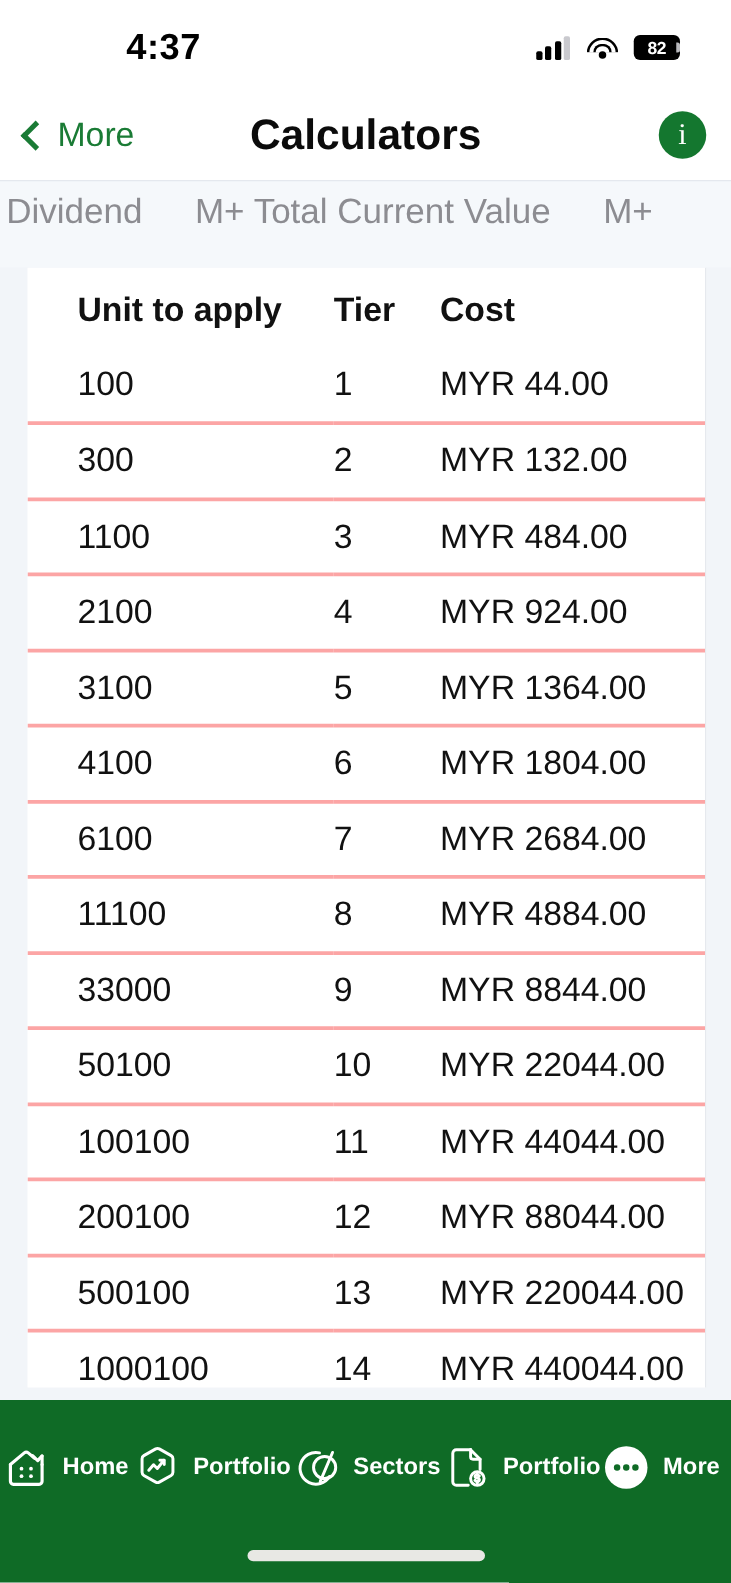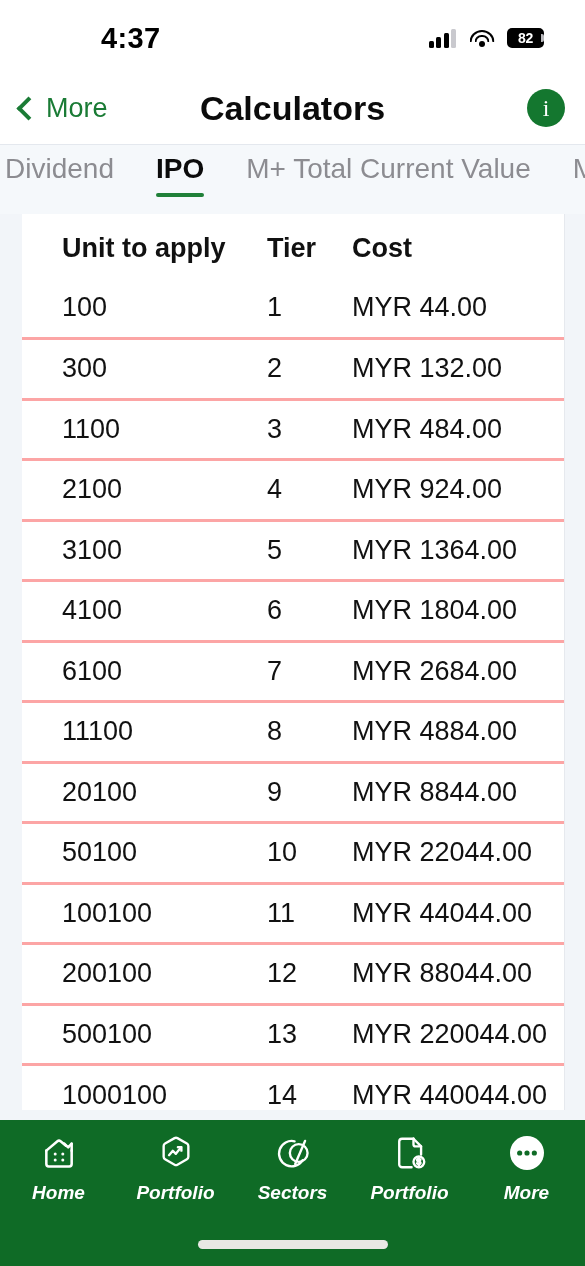--- a/index.html
+++ b/index.html
@@ -101,21 +101,21 @@
   .tbl td.c3cell, .tbl th.c3head{ padding-left:0; }
   .tbl tbody tr{ border-top:3px solid #fca5a5; }
   .tbl tbody tr:first-child{ border-top:none; }
 
   
   .bottomnav{
     position:absolute; left:0; right:0; bottom:0; height:146px; background:#0f6b26;
   }
   .bn-items{ display:flex; height:96px; padding-top:12px; }
   .bn-item{
-    flex:1; display:flex; flex-direction:column; align-items:center; gap:8px; cursor:pointer;font-style:italic;
+    flex:1; display:flex; flex-direction:row; align-items:center; gap:8px; cursor:pointer;
   }
   .bn-ico{ width:42px; height:42px; display:flex; align-items:center; justify-content:center; }
   .bn-label{ color:#fff; font-size:19px; font-weight:700; }
   .homebar{
     position:absolute; bottom:17px; left:50%; transform:translateX(-50%);
     width:190px; height:9px; border-radius:5px; background:#e8e8e4;
   }
 </style>
 </head>
 <body>
@@ -150,21 +150,20 @@
   </div>
   <div class="nav-title">Calculators</div>
   <div class="nav-info">
     <b>i</b>
   </div>
 </div>
 
 <div class="tabsbar">
   <div class="tabstrip" id="tabstrip">
       <div class="tab">Dividend</div>
-      <div class="tab active">IPO</div>
       <div class="tab">M+ Total Current Value</div>
       <div class="tab">M+</div>
     </div>
 </div>
 
 <div class="content">
   <div class="card">
     <table class="tbl">
       <colgroup>
           <col class="c1">
@@ -213,21 +212,21 @@
             <td>6100</td>
             <td class="c2cell">7</td>
             <td class="c3cell">MYR 2684.00</td>
           </tr>
           <tr>
             <td>11100</td>
             <td class="c2cell">8</td>
             <td class="c3cell">MYR 4884.00</td>
           </tr>
           <tr>
-            <td>20100</td>
+            <td>33000</td>
             <td class="c2cell">9</td>
             <td class="c3cell">MYR 8844.00</td>
           </tr>
           <tr>
             <td>50100</td>
             <td class="c2cell">10</td>
             <td class="c3cell">MYR 22044.00</td>
           </tr>
           <tr>
             <td>100100</td>

